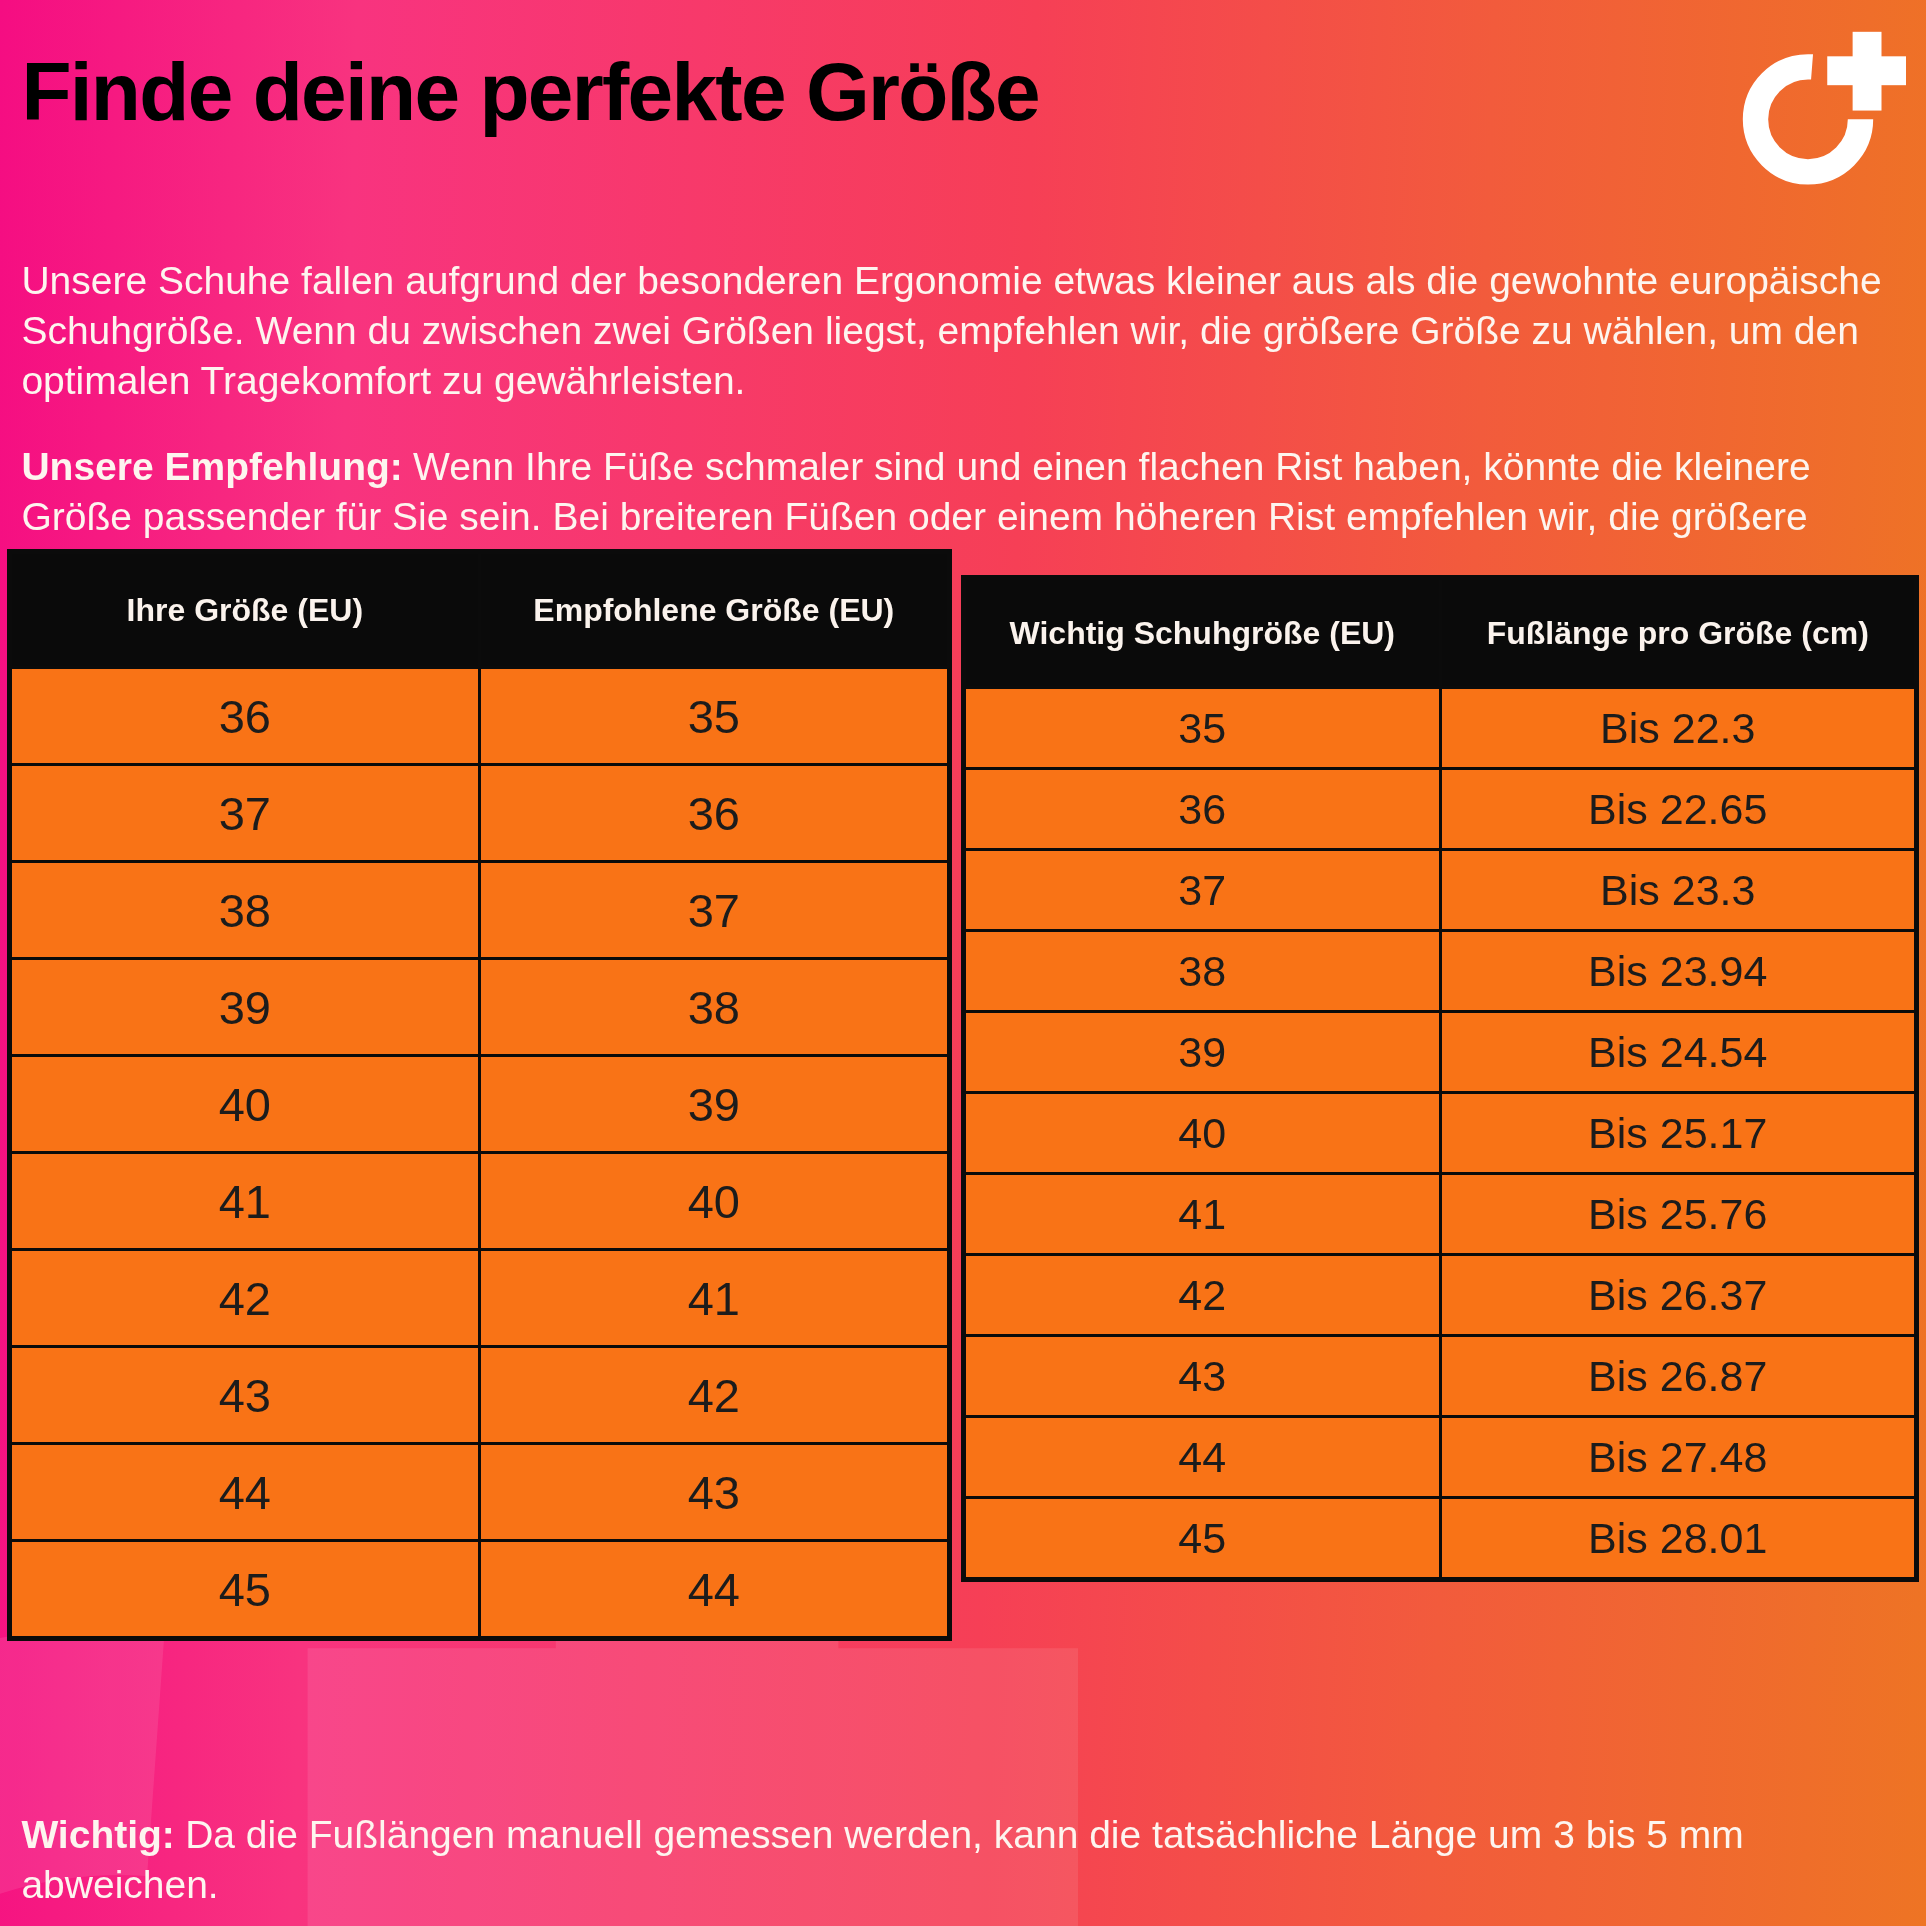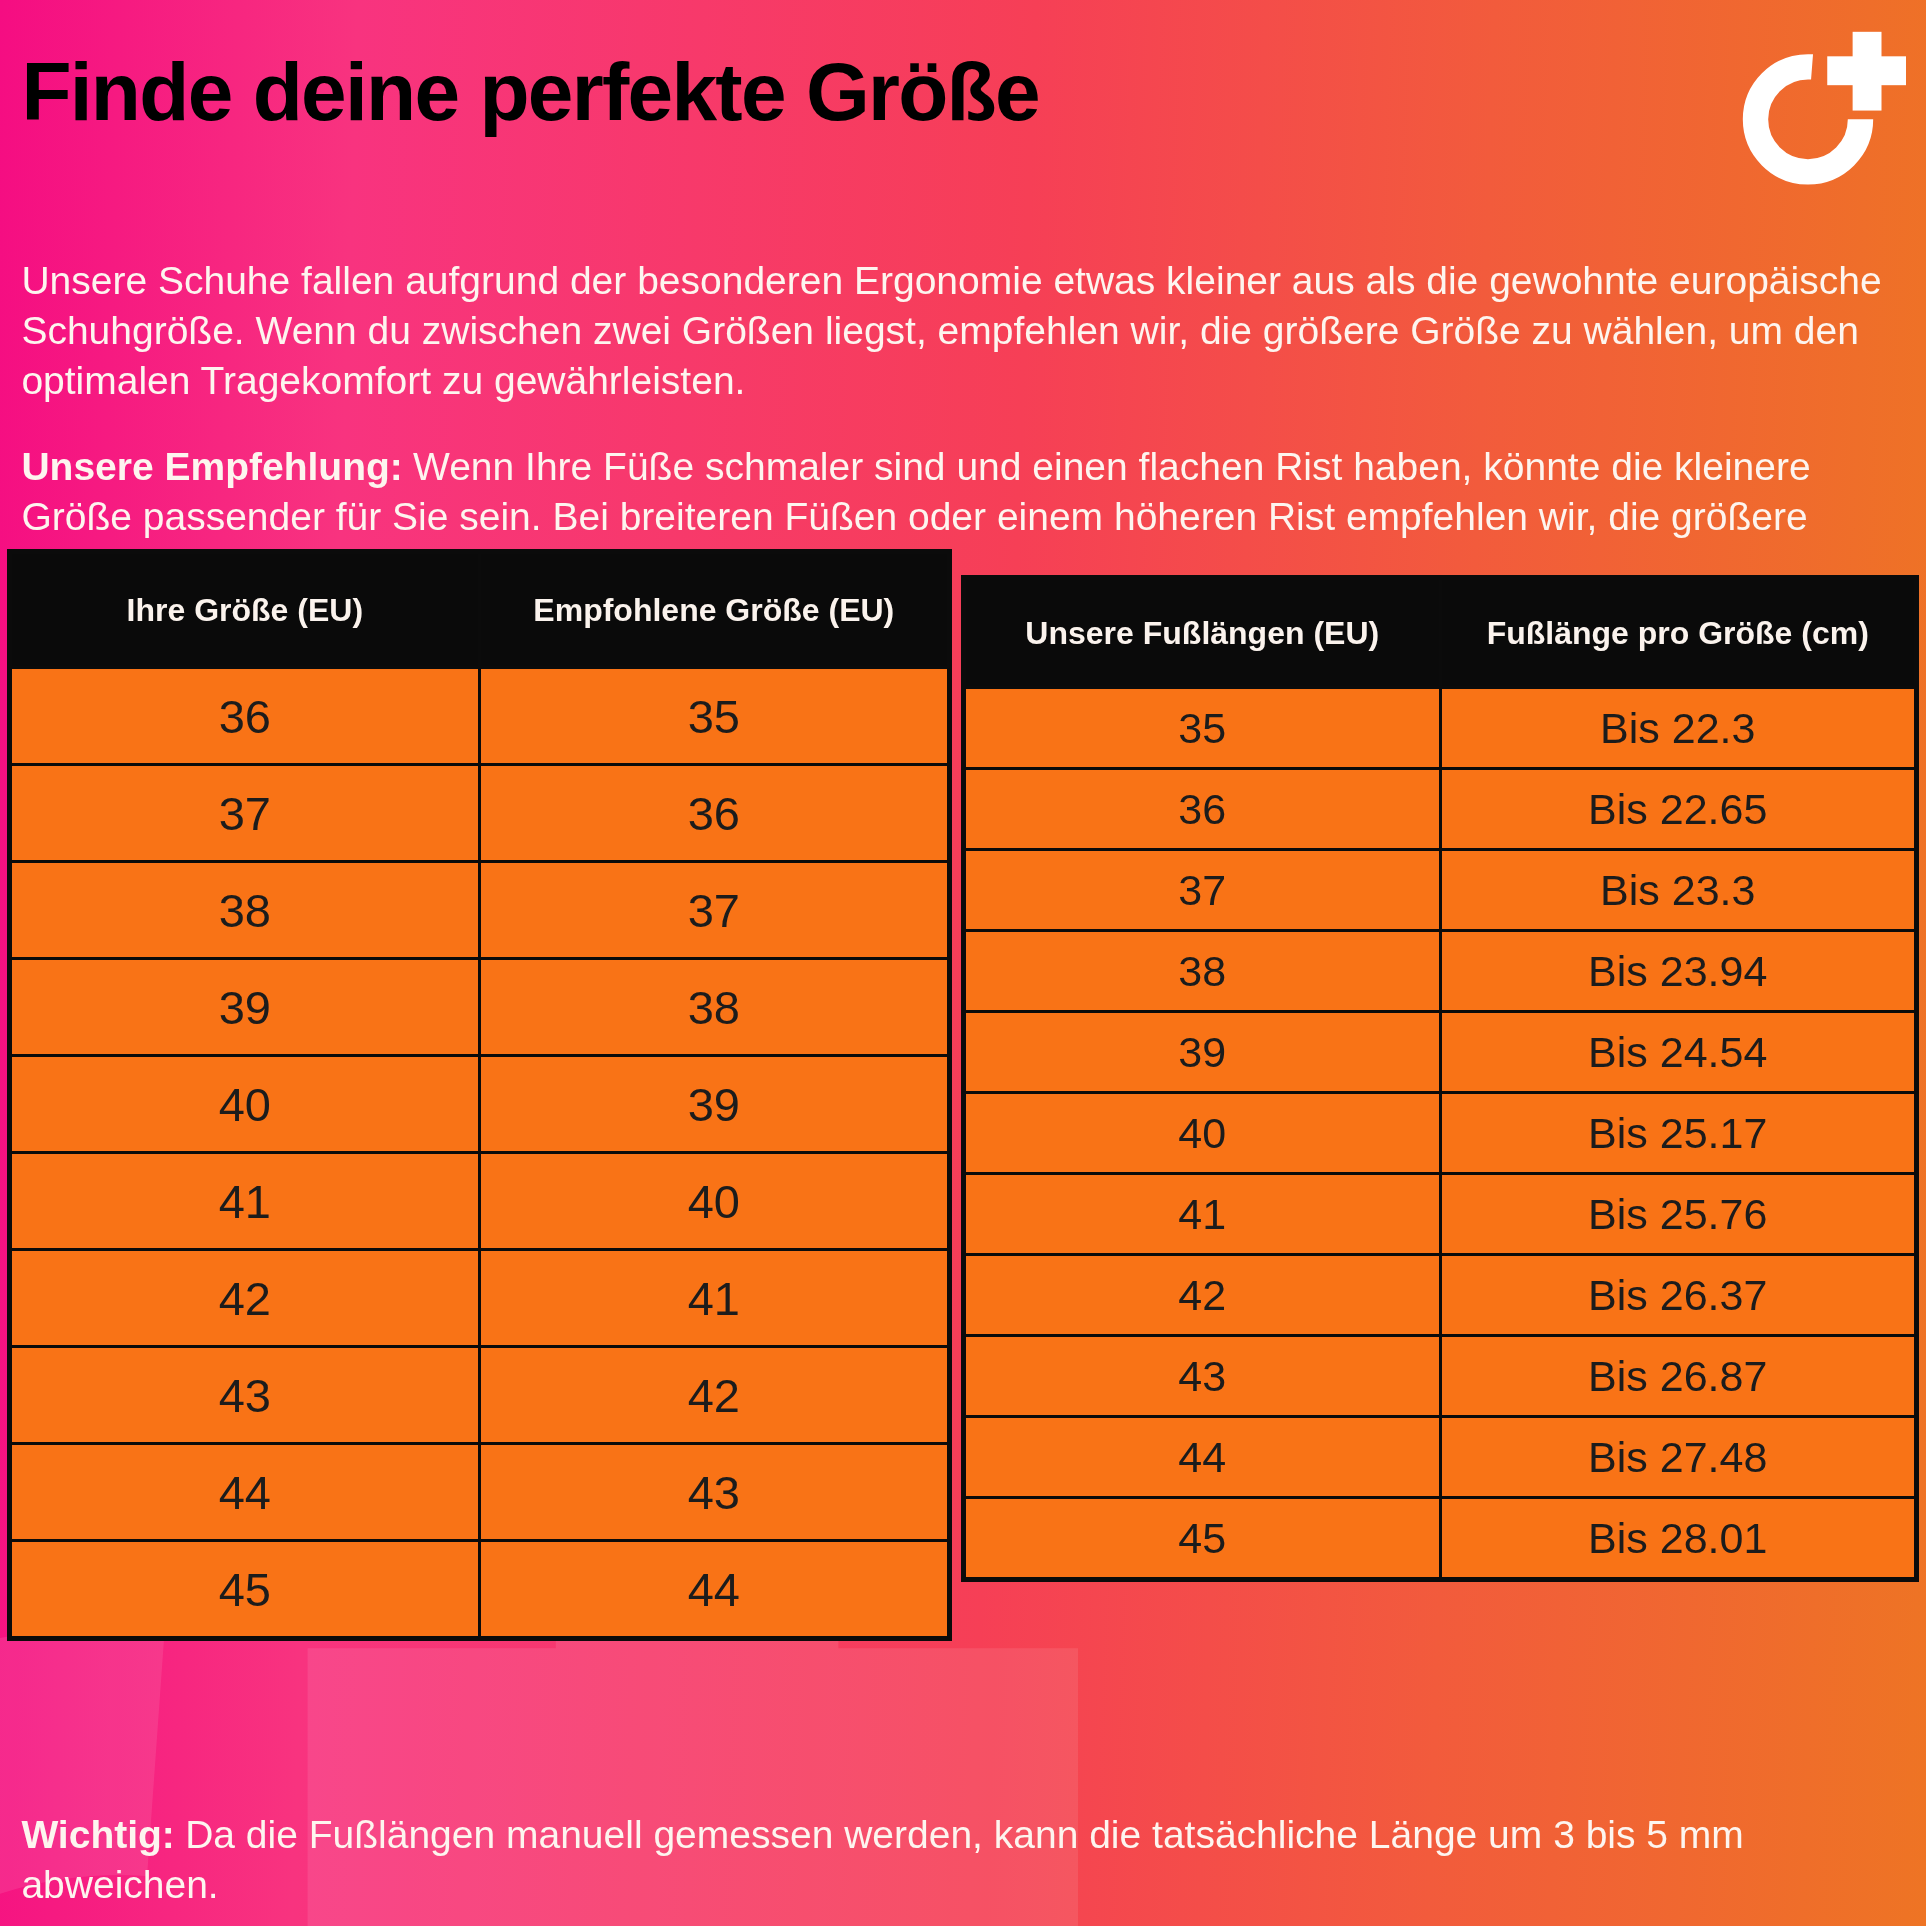--- a/index.html
+++ b/index.html
@@ -113,21 +113,21 @@
       <tr>
         <td>45</td>
         <td>44</td>
       </tr>
     </tbody>
 </table>
 
 <table class="table-right">
   <thead>
     <tr>
-      <th>Unsere Fußlängen (EU)</th>
+      <th>Wichtig Schuhgröße (EU)</th>
       <th>Fußlänge pro Größe (cm)</th>
     </tr>
   </thead>
   <tbody>
       <tr>
         <td>35</td>
         <td>Bis 22.3</td>
       </tr>
       <tr>
         <td>36</td>

